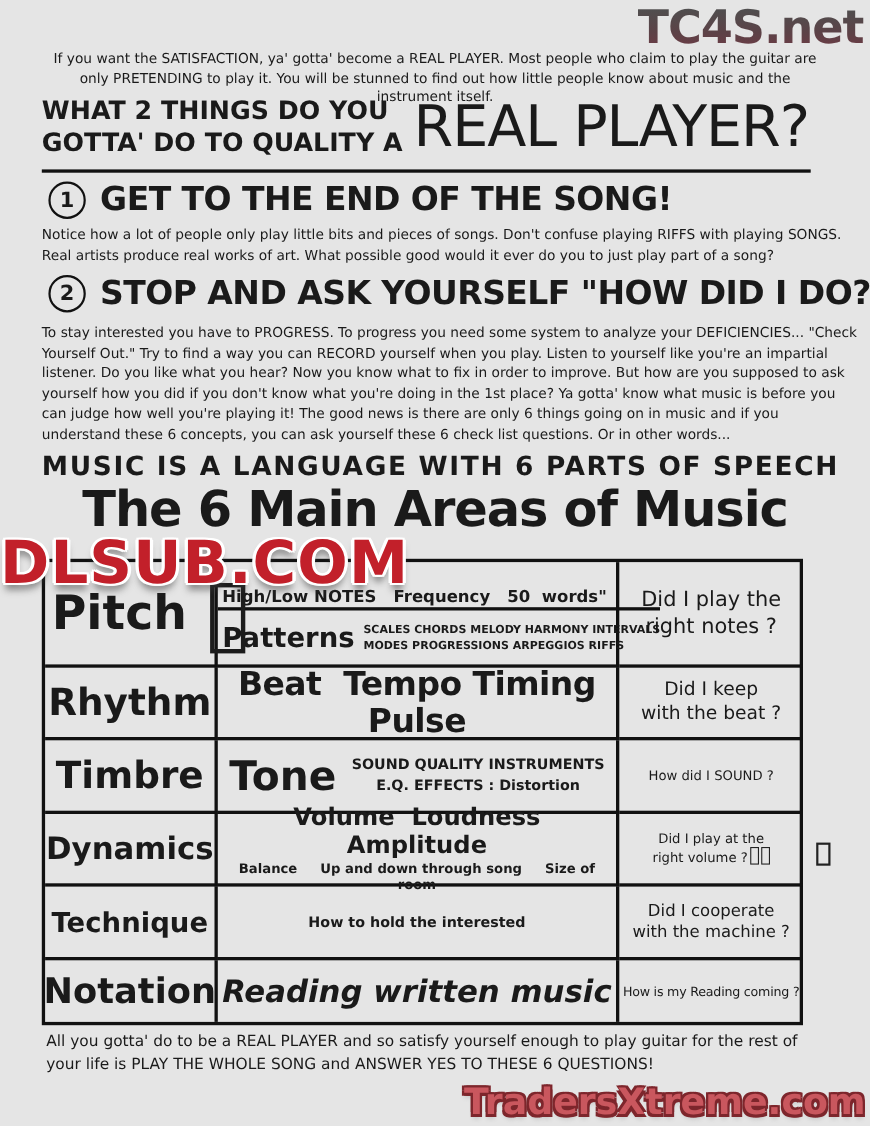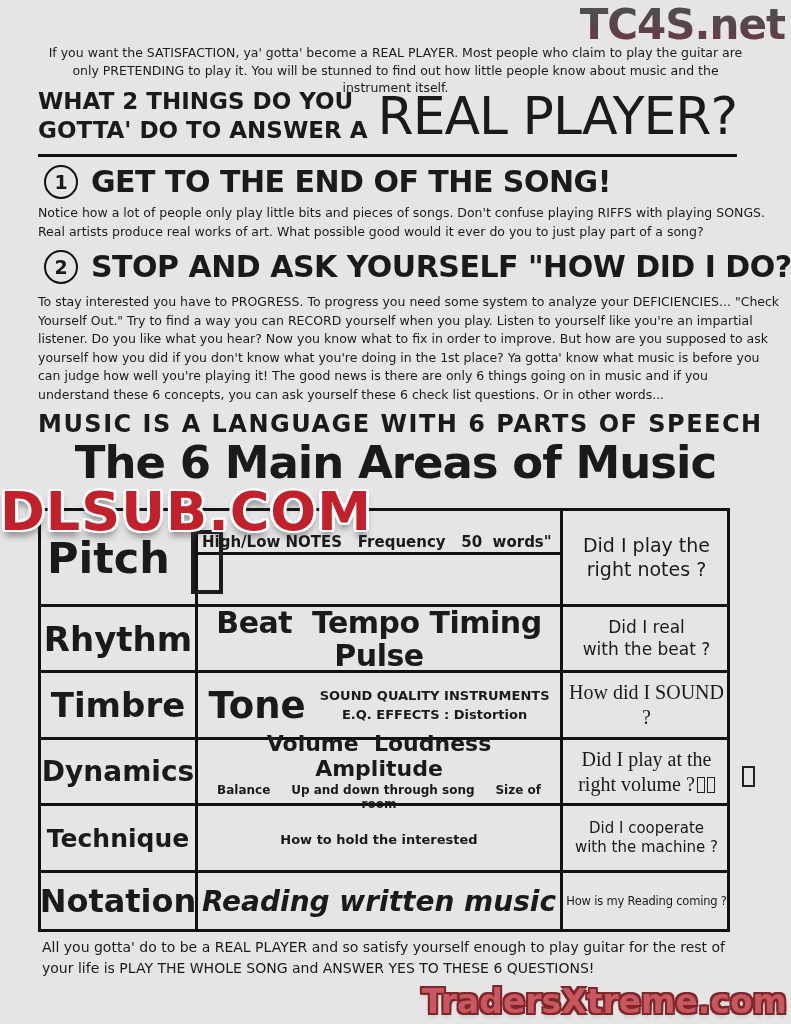--- a/index.html
+++ b/index.html
@@ -75,21 +75,21 @@
   .patterns-small{font-size:10px;font-weight:600;line-height:1.5;white-space:nowrap;}
   
   .mid-main{font-size:26px;font-weight:600;white-space:pre-wrap;text-align:center;line-height:1.1;}
   .mid-small{font-size:12px;font-weight:600;white-space:pre-wrap;text-align:center;margin-top:2px;}
   .tone-row{display:flex;align-items:center;gap:14px;}
   .tone-word{font-size:37px;font-weight:800;}
   .tone-small{font-size:13px;font-weight:600;line-height:1.5;white-space:pre-wrap;text-align:center;}
   .notation-main{font-size:28px;font-weight:600;white-space:nowrap;font-style:italic;}
   .q-19{font-size:19px;}
   .q-17{font-size:17px;}
-  .q-16{font-size:20px;font-family:Liberation Serif, serif;}
+  .q-16{font-size:12px;}
   .q-15{font-size:15px;}
   .q-11{font-size:11.5px;letter-spacing:-0.2px;}
   .tofu-small{display:inline-block;width:6px;height:14px;border:1.5px solid #222;margin-left:2px;vertical-align:-2px;}
   .tofu-stray{position:absolute;left:742px;top:766px;width:9px;height:17px;border:2.5px solid #222;}
   
   .footer-text{position:absolute;top:937px;left:42px;width:718px;font-size:14px;line-height:1.5;font-weight:500;}
 </style>
 </head>
 <body>
 
@@ -97,21 +97,21 @@
 
   <div class="tc4s">TC4S.net</div>
   <div class="dlsub">DLSUB.COM</div>
   <div class="traders">TradersXtreme.com</div>
 
   <div class="intro">If you want the SATISFACTION, ya' gotta' become a REAL PLAYER. Most people who claim to play the guitar are only PRETENDING to play it. You will be stunned to find out how little people know about music and the instrument itself.</div>
 
   <div class="headline">
     <div class="small-lines">
       <div>WHAT 2 THINGS DO YOU</div>
-      <div>GOTTA' DO TO ANSWER A</div>
+      <div>GOTTA' DO TO QUALITY A</div>
     </div>
     <div class="big">REAL PLAYER?</div>
   </div>
   <div class="rule"></div>
 
   <div class="section-head" style="top:164px;">
     <span class="circle-num">1</span>
     <span class="section-title">GET TO THE END OF THE SONG!</span>
   </div>
   <div class="para" style="top:204px;">Notice how a lot of people only play little bits and pieces of songs. Don't confuse playing RIFFS with playing SONGS. Real artists produce real works of art. What possible good would it ever do you to just play part of a song?</div>
@@ -126,34 +126,41 @@
   <div class="areas-title">The 6 Main Areas of Music</div>
 
   <div class="music-table">
 
     <div class="cell pitch-cell">
       <span class="area-label pitch-label">Pitch</span>
       <span class="tofu-big"></span>
     </div>
     <div class="cell pitch-mid">
       <div class="pitch-sub-top pre">High/Low NOTES   Frequency   50  words"</div>
+      <div class="pitch-sub-bottom">
+        <span class="patterns-label">Patterns</span>
+        <span class="patterns-small">
+          <span>SCALES CHORDS MELODY HARMONY INTERVALS</span><br>
+          <span>MODES PROGRESSIONS ARPEGGIOS RIFFS</span>
+        </span>
+      </div>
     </div>
     <div class="cell last-col">
       <div class="q q-19">Did I play the
 right notes ?</div>
     </div>
 
     <div class="cell">
       <span class="area-label" style="font-size:34px;">Rhythm</span>
     </div>
     <div class="cell">
       <div class="mid-main" style="font-size:30px;letter-spacing:-0.5px;">Beat  Tempo Timing Pulse</div>
     </div>
     <div class="cell last-col">
-      <div class="q q-17">Did I real
+      <div class="q q-17">Did I keep
 with the beat ?</div>
     </div>
 
     <div class="cell">
       <span class="area-label" style="font-size:34px;">Timbre</span>
     </div>
     <div class="cell">
       <div class="tone-row">
         <span class="tone-word">Tone</span>
         <span class="tone-small" style="white-space:pre-line;">SOUND QUALITY    INSTRUMENTS

